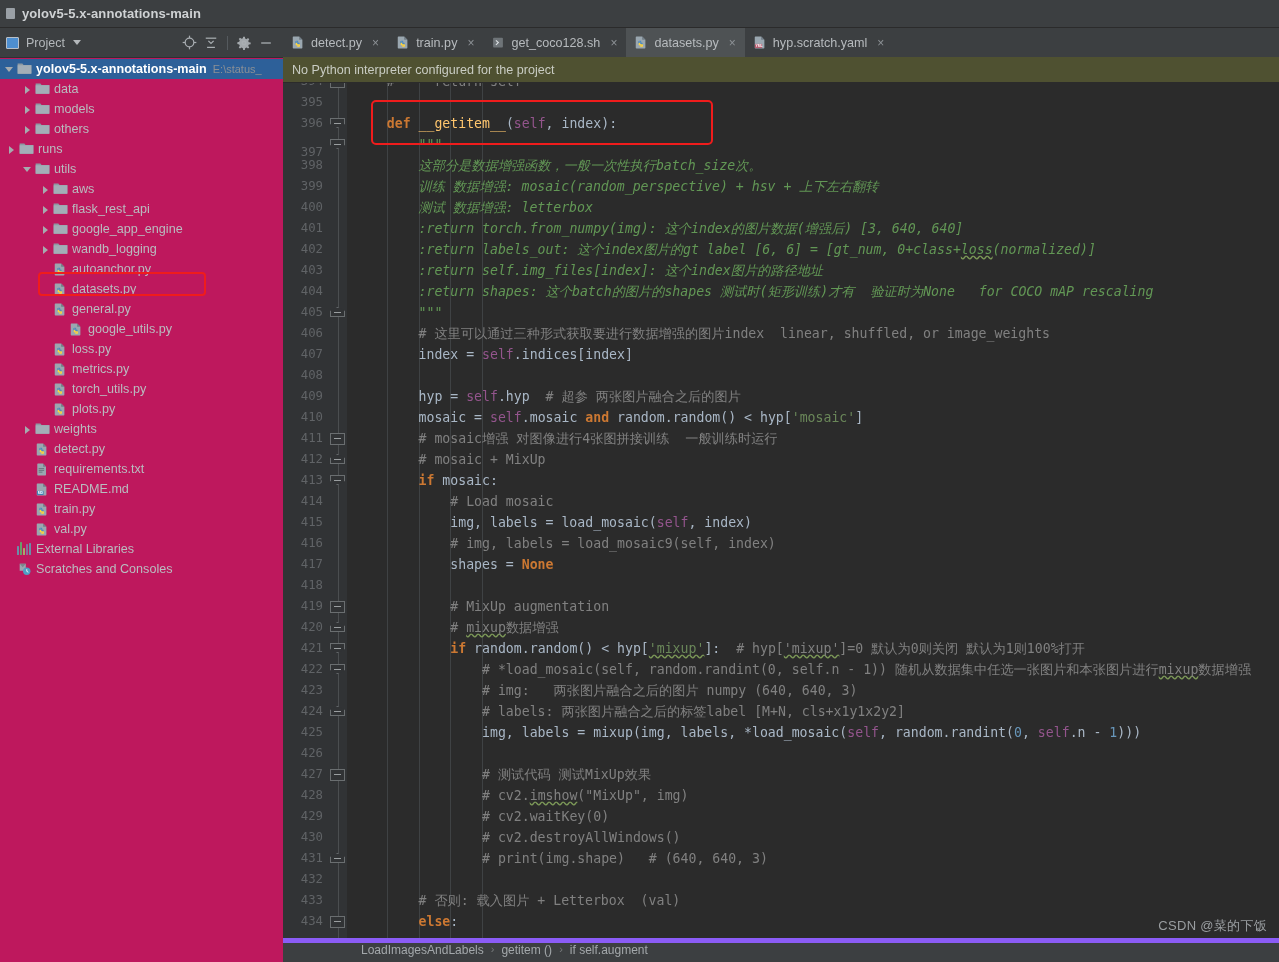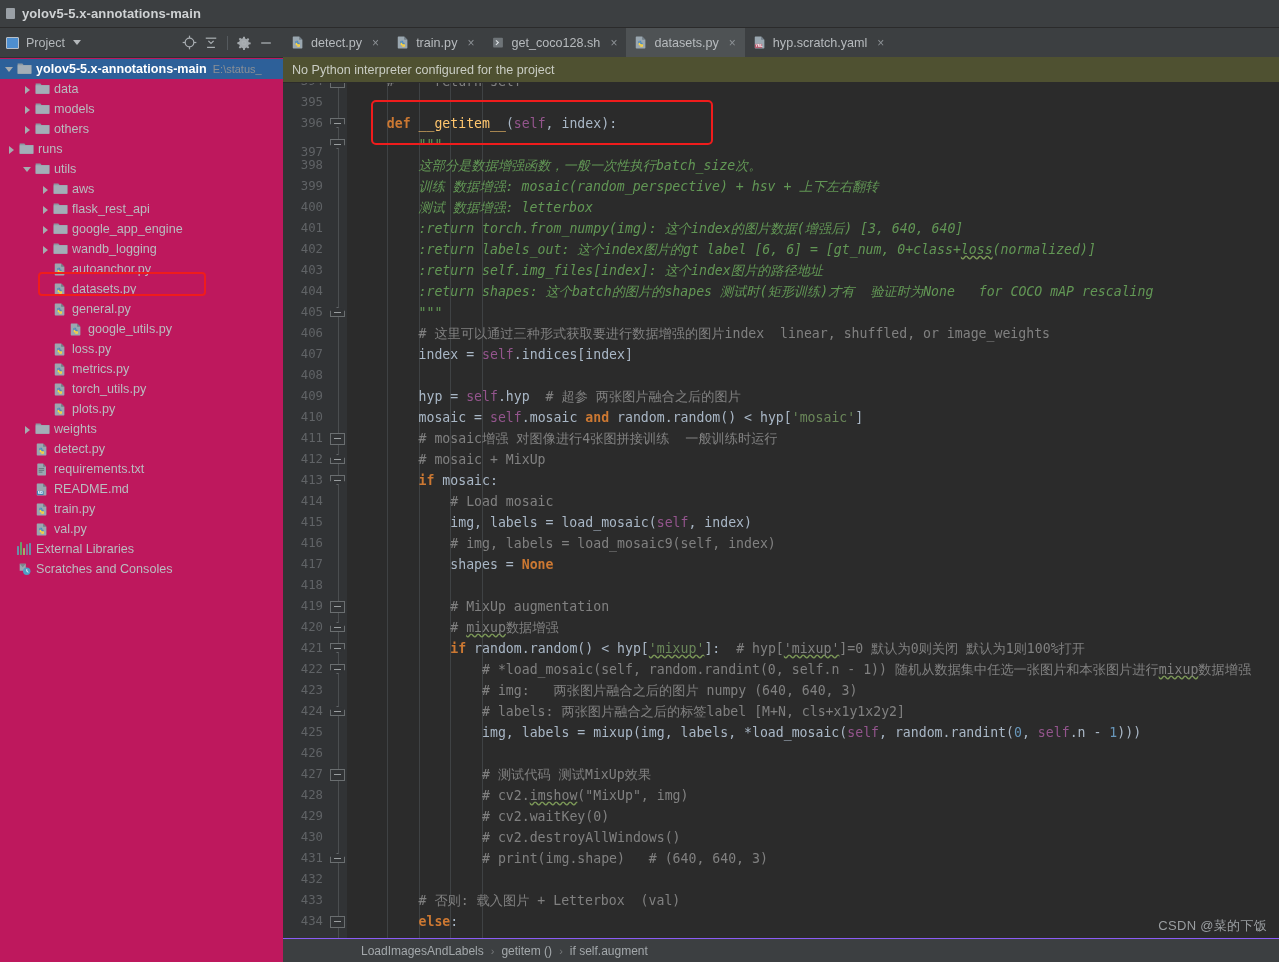--- a/index.html
+++ b/index.html
@@ -128,23 +128,23 @@
   .redbox-code{
     position:absolute; border:2.5px solid #f01c1c; border-radius:5px;
     pointer-events:none; z-index:5;
   }
 
   
   .scrollstrip{ width:12px; flex:none; background:#2b2b2b; }
 
   
   .breadcrumbbar{
-    height:24px; background:#3c3f41; display:flex; align-items:center;
+    height:24px; background:#3c3f41; display:flex; 
     font-size:12px; color:#a3a8ab; padding-left:78px; flex:none;
-    border-top:1px solid #8b5cf6;
+    border-top:5px solid #8b5cf6;
   }
   .bc-sep{ margin:0 7px; color:#76797b; font-size:11px; }
 
   .watermark{
     position:absolute; right:12px; bottom:27px;
     color:#9a9ea1; font-size:13px; letter-spacing:.3px;
   }
 </style>
 </head>
 <body>

